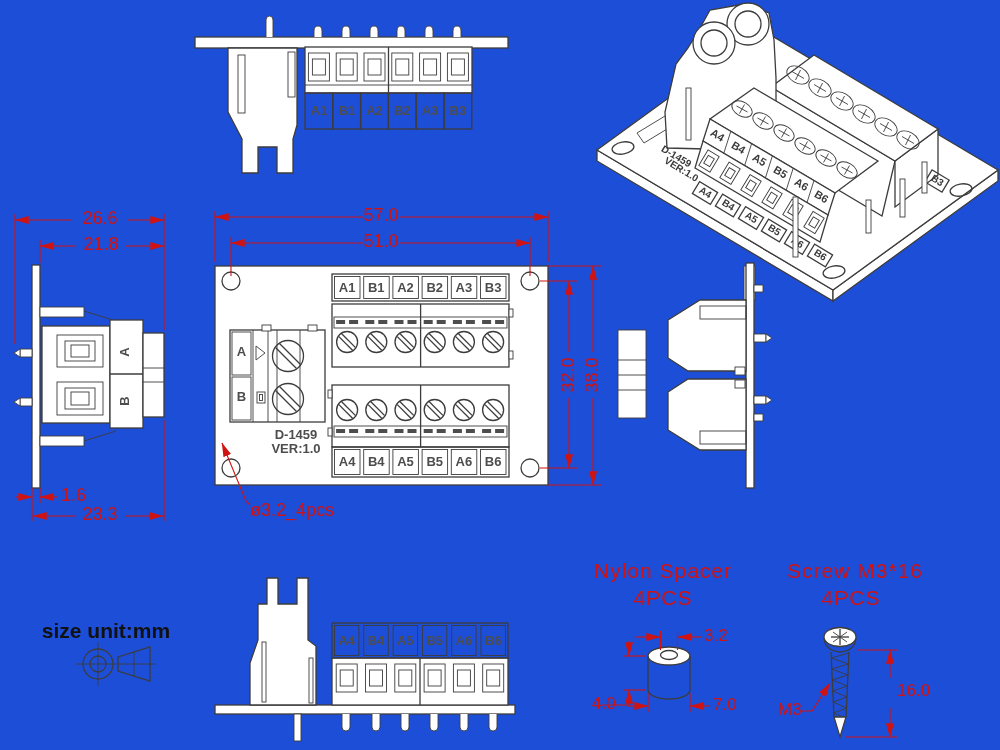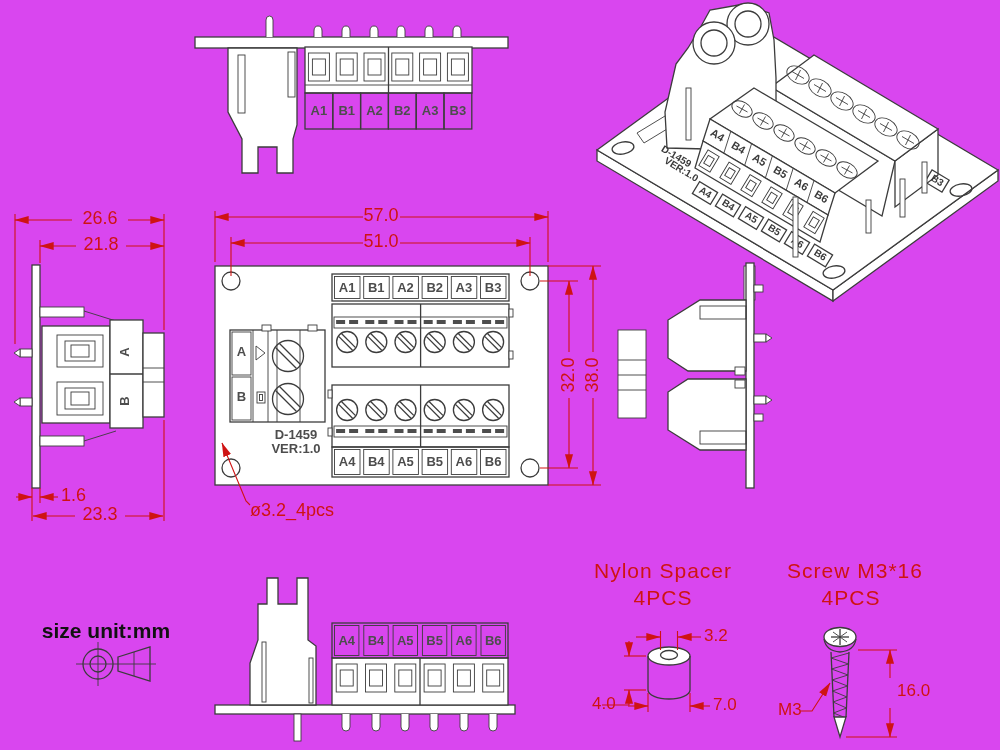--- a/index.html
+++ b/index.html
@@ -1,16 +1,16 @@
 <!DOCTYPE html>
 <html><head>
 <meta charset="utf-8">
 <style>
   html,body{margin:0;padding:0;background:#fff;}
-  #canvas{position:relative;width:1000px;height:750px;background:#d946ef;overflow:hidden;}
+  #canvas{position:relative;width:1000px;height:750px;background:#1d4ed8;overflow:hidden;}
   svg{position:absolute;left:0;top:0;}
   .ink{stroke:#3c3c3c;fill:none;stroke-width:1.3;stroke-linejoin:miter;stroke-linecap:butt;}
   .ink-thin{stroke:#3c3c3c;fill:none;stroke-width:0.9;}
   .inkw{stroke:#3c3c3c;fill:#fff;stroke-width:1.3;stroke-linejoin:miter;}
   .inkw-thin{stroke:#3c3c3c;fill:#fff;stroke-width:0.9;}
   .dim{stroke:#cf1313;fill:none;stroke-width:1.1;}
   .dimtext{fill:#cf1313;font-family:"Liberation Sans",sans-serif;font-size:18px;}
   .dimtext-m{fill:#cf1313;font-family:"Liberation Sans",sans-serif;font-size:17px;}
   .title{fill:#cf1313;font-family:"Liberation Sans",sans-serif;font-size:21px;letter-spacing:1px;}
   .lbl{fill:#4d4d4d;font-family:"Liberation Sans",sans-serif;font-size:13px;font-weight:bold;text-anchor:middle;}

